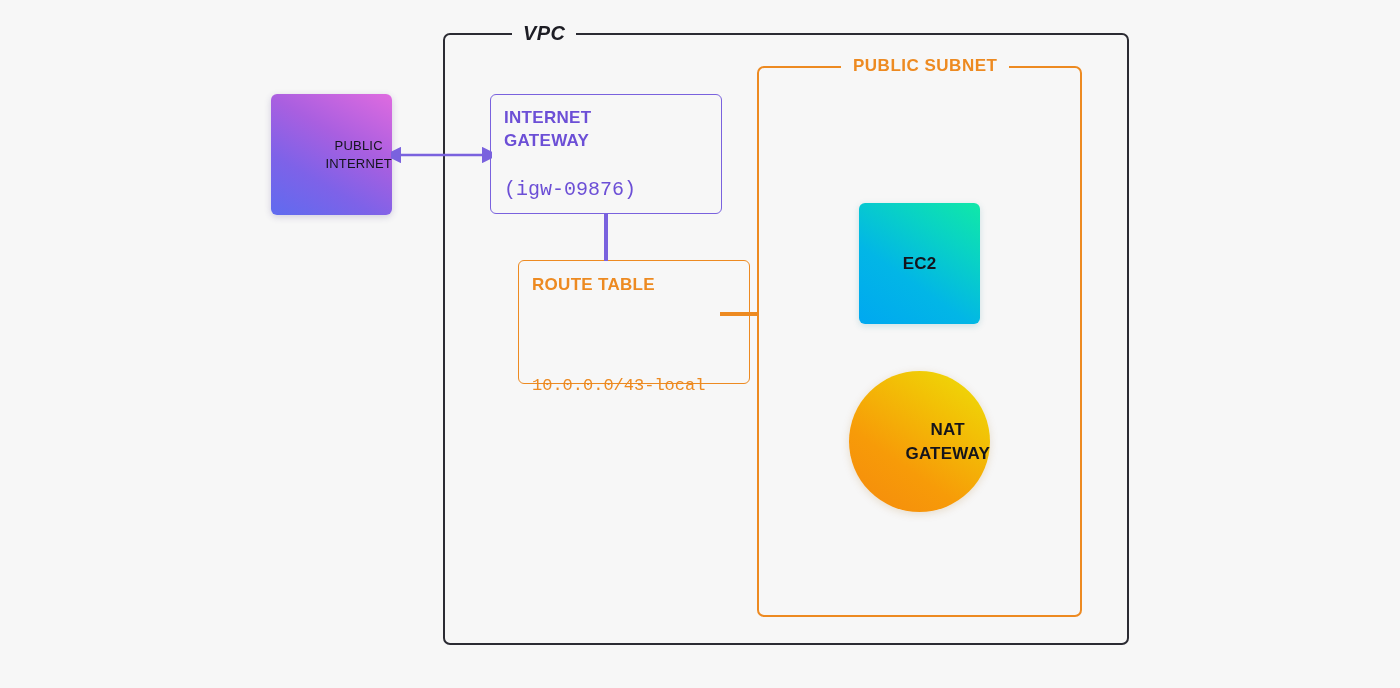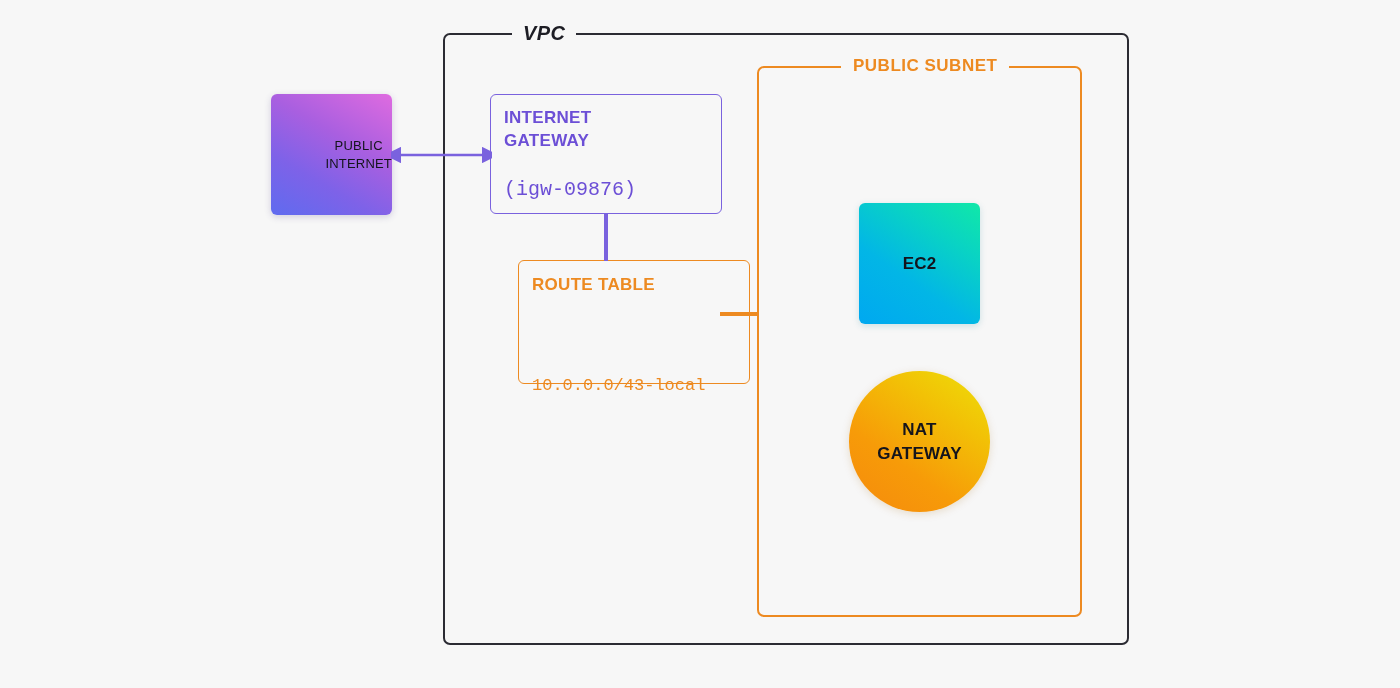--- a/index.html
+++ b/index.html
@@ -185,21 +185,21 @@
     position: absolute;
     left: 849px;
     top: 371px;
     width: 141px;
     height: 141px;
     border-radius: 50%;
     background: linear-gradient(35deg, #F58A0D 0%, #F79B08 35%, #F2C106 70%, #EDE009 100%);
     box-shadow: 0 2px 8px rgba(160,100,0,0.18);
     display: flex;
     align-items: center;
-    justify-content: center;
+    justify-content: flex-end;
     text-align: center;
     color: #14141c;
     font-size: 17px;
     font-weight: bold;
     line-height: 1.38;
     letter-spacing: 0.2px;
     box-sizing: border-box;
   }
 
   

